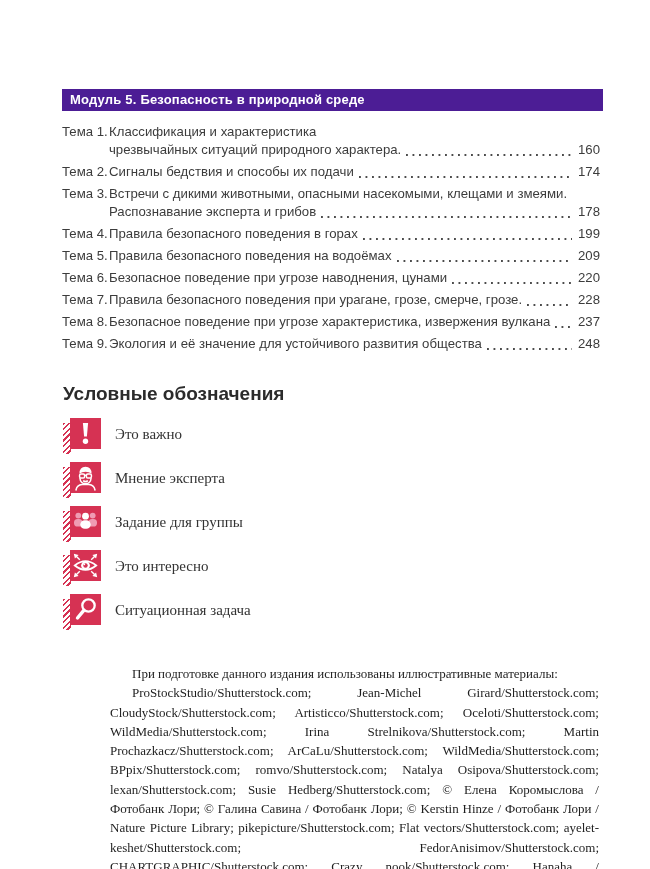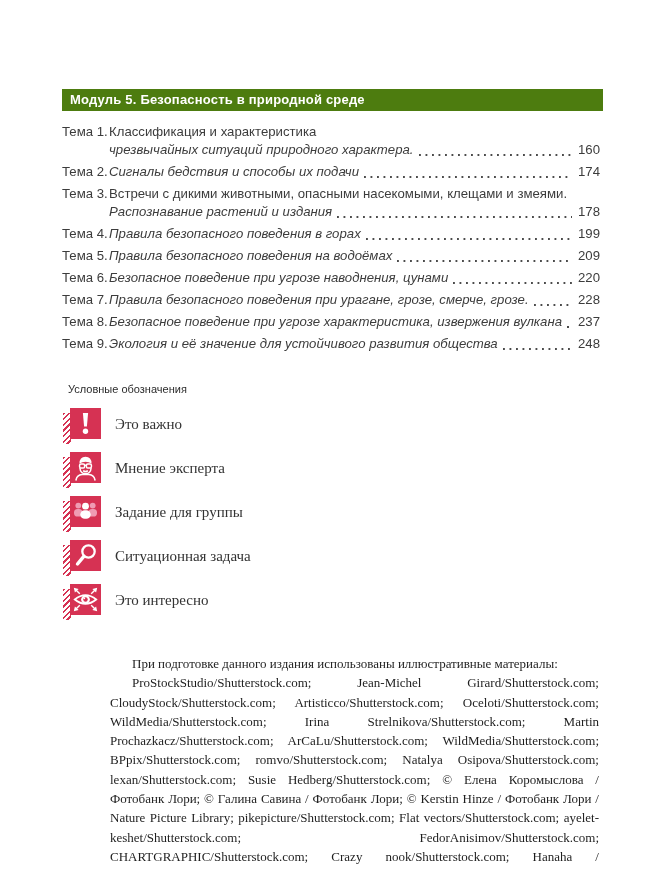--- a/index.html
+++ b/index.html
@@ -10,49 +10,49 @@
     background:#ffffff;
     overflow:hidden;
     font-family:"Liberation Sans", sans-serif;
     color:#3c3c3c;
   }
   .content { padding:89px 47px 0 62px; }
 
   
   .module-bar {
     width:541px; height:22px;
-    background:#4d7c0f;
+    background:#4c1d95;
     color:#ffffff;
     font-size:13px; font-weight:bold;
     line-height:22px;
     padding-left:8px;
     letter-spacing:.2px;
   }
 
   
   .toc { margin-top:12px; width:538px; }
   .toc-row { display:flex; margin-bottom:4px; font-size:13.2px; line-height:18px; }
   .toc-num { flex:0 0 47px; }
   .toc-body { flex:1 1 auto; min-width:0; }
   .toc-line { display:flex; }
-  .toc-title { white-space:nowrap;font-style:italic; }
+  .toc-title { white-space:nowrap; }
   .dots {
     flex:1 1 auto;
     align-self:flex-end;
     height:2px;
     margin:0 4px 3px 5px;
     background-image:radial-gradient(circle at 1px 1px, #4b4b4b 1px, transparent 1.35px);
     background-size:6.5px 2px;
     background-repeat:repeat-x;
   }
   .toc-page { flex:0 0 auto; min-width:24px; text-align:right; }
 
   
   .legend { margin-top:30px; padding-left:1px; }
-  .legend-title { font-size:11px; font-weight:normal; color:#2b2b2b; margin-left:5px; }
+  .legend-title { font-size:19px; font-weight:bold; color:#2b2b2b; }
   .legend-list { margin-top:13px; }
   .legend-row { display:flex; align-items:center; height:37px; margin-bottom:7px; }
   .icon-wrap { position:relative; width:39px; height:37px; flex:0 0 39px; }
   .hatch {
     position:absolute; left:0; top:5px; width:8px; height:31px;
     background:repeating-linear-gradient(135deg, #d63253 0 1.6px, #ffffff 1.6px 4px);
   }
   .sq {
     position:absolute; left:7px; top:0; width:31px; height:31px;
     background:#d63253;
@@ -109,21 +109,21 @@
             <span class="toc-page">174</span>
           </div>
         </div>
       </div>
 
       <div class="toc-row">
         <span class="toc-num">Тема 3.</span>
         <div class="toc-body">
           <div>Встречи с дикими животными, опасными насекомыми, клещами и змеями.</div>
           <div class="toc-line">
-            <span class="toc-title">Распознавание растений и издания</span>
+            <span class="toc-title">Распознавание эксперта и грибов</span>
             <span class="dots"></span>
             <span class="toc-page">178</span>
           </div>
         </div>
       </div>
 
       <div class="toc-row">
         <span class="toc-num">Тема 4.</span>
         <div class="toc-body">
           <div class="toc-line">
@@ -234,33 +234,20 @@
                 <circle cx="8.3" cy="9.6" r="2.9" fill="#ef9cb3"></circle>
                 <rect x="4" y="13" width="8.6" height="7.5" rx="3.6" fill="#ef9cb3"></rect>
                 <circle cx="22.7" cy="9.6" r="2.9" fill="#ef9cb3"></circle>
                 <rect x="18.4" y="13" width="8.6" height="7.5" rx="3.6" fill="#ef9cb3"></rect>
                 <circle cx="15.5" cy="10.2" r="3.4" fill="#ffffff"></circle>
                 <rect x="10.3" y="14.2" width="10.4" height="8.6" rx="4.4" fill="#ffffff"></rect>
               </svg>
             </div>
           </div>
           <span class="legend-label">Задание для группы</span>
-        </div>
-
-        <div class="legend-row">
-          <div class="icon-wrap">
-            <div class="hatch"></div>
-            <div class="sq">
-              <svg viewBox="0 0 31 31" fill="none" stroke="#ffffff" stroke-linecap="round">
-                <circle cx="18.5" cy="11.5" r="6.2" stroke-width="2.3"></circle>
-                <line x1="13.8" y1="16.3" x2="7.5" y2="24" stroke-width="3.4"></line>
-              </svg>
-            </div>
-          </div>
-          <span class="legend-label">Ситуационная задача</span>
         </div>
 
         <div class="legend-row">
           <div class="icon-wrap">
             <div class="hatch"></div>
             <div class="sq">
               <svg viewBox="0 0 31 31">
                 <path d="M4.8,15.5 Q15.5,6.8 26.2,15.5 Q15.5,24.2 4.8,15.5 Z" fill="none" stroke="#ffffff" stroke-width="1.8"></path>
                 <circle cx="15.5" cy="15.5" r="4.4" fill="#ffffff"></circle>
                 <circle cx="15.5" cy="15.5" r="2.2" fill="#d63253"></circle>
@@ -274,20 +261,33 @@
                     <polygon points="3.8,27.2 8.6,26.1 4.9,22.4" fill="#ffffff" stroke="none"></polygon>
                   <line x1="21.2" y1="21.2" x2="24.8" y2="24.8"></line>
                     <polygon points="27.2,27.2 22.4,26.1 26.1,22.4" fill="#ffffff" stroke="none"></polygon>
                 </g>
               </svg>
             </div>
           </div>
           <span class="legend-label">Это интересно</span>
         </div>
 
+        <div class="legend-row">
+          <div class="icon-wrap">
+            <div class="hatch"></div>
+            <div class="sq">
+              <svg viewBox="0 0 31 31" fill="none" stroke="#ffffff" stroke-linecap="round">
+                <circle cx="18.5" cy="11.5" r="6.2" stroke-width="2.3"></circle>
+                <line x1="13.8" y1="16.3" x2="7.5" y2="24" stroke-width="3.4"></line>
+              </svg>
+            </div>
+          </div>
+          <span class="legend-label">Ситуационная задача</span>
+        </div>
+
       </div>
     </div>
 
     <div class="credits">
       <p class="credits-heading">При подготовке данного издания использованы иллюстративные материалы:</p>
       <p class="credits-body">ProStockStudio/Shutterstock.com; Jean-Michel Girard/Shutterstock.com; CloudyStock/Shutterstock.com; Artisticco/Shutterstock.com; Oceloti/Shutterstock.com; WildMedia/Shutterstock.com; Irina Strelnikova/Shutterstock.com; Martin Prochazkacz/Shutterstock.com; ArCaLu/Shutterstock.com; WildMedia/Shutterstock.com; BPpix/Shutterstock.com; romvo/Shutterstock.com; Natalya Osipova/Shutterstock.com; lexan/Shutterstock.com; Susie Hedberg/Shutterstock.com; © Елена Коромыслова / Фотобанк Лори; © Галина Савина / Фотобанк Лори; © Kerstin Hinze / Фотобанк Лори / Nature Picture Library; pikepicture/Shutterstock.com; Flat vectors/Shutterstock.com; ayelet-keshet/Shutterstock.com; FedorAnisimov/Shutterstock.com; CHARTGRAPHIC/Shutterstock.com; Crazy nook/Shutterstock.com; Hanaha / Shutterstock.com; svtdesign/Shutterstock.com; E.Druzhinina/Shutterstock.com; tynyuk/Shutterstock.com; Aluna1/Shutterstock.com</p>
     </div>
 
   </div>
 </div>

